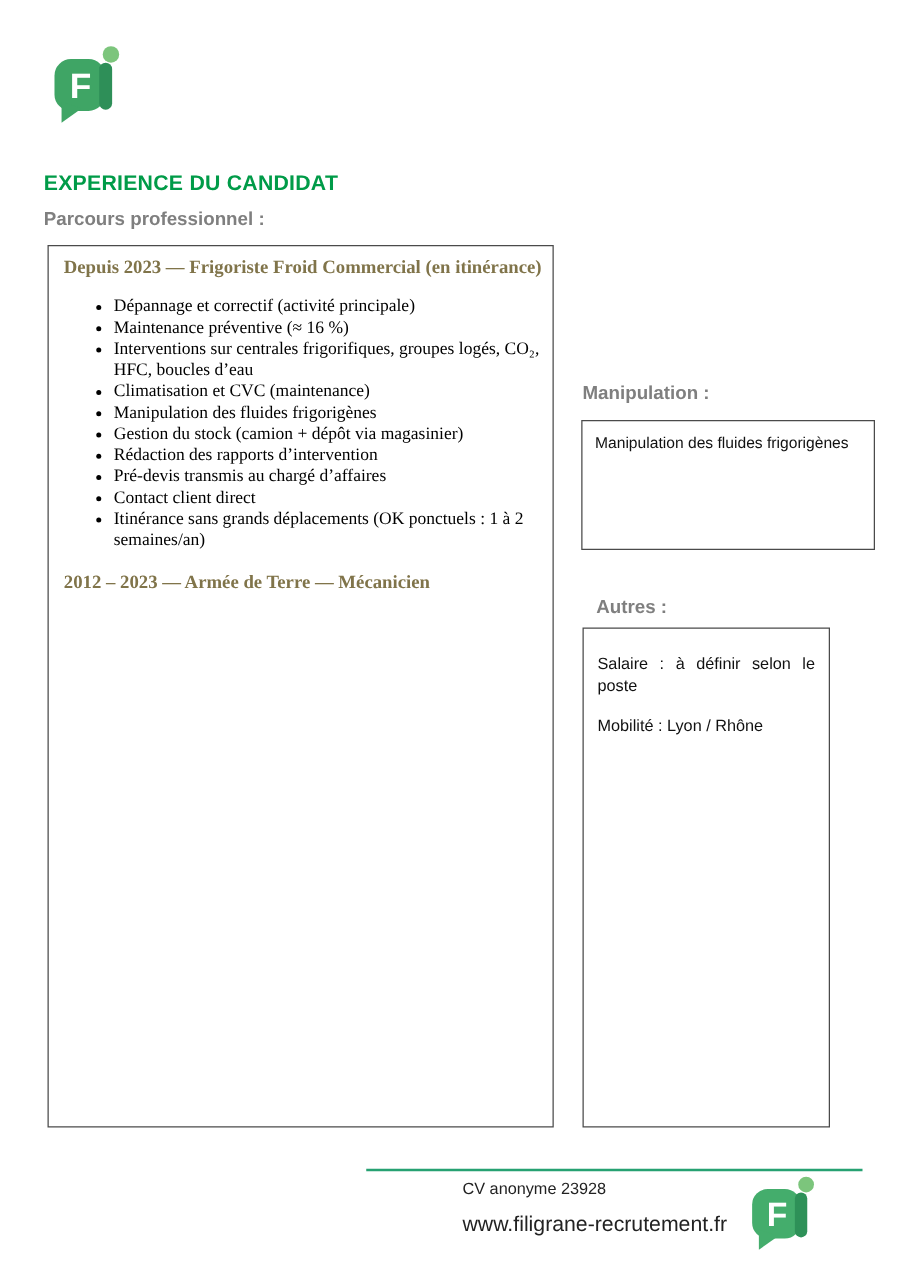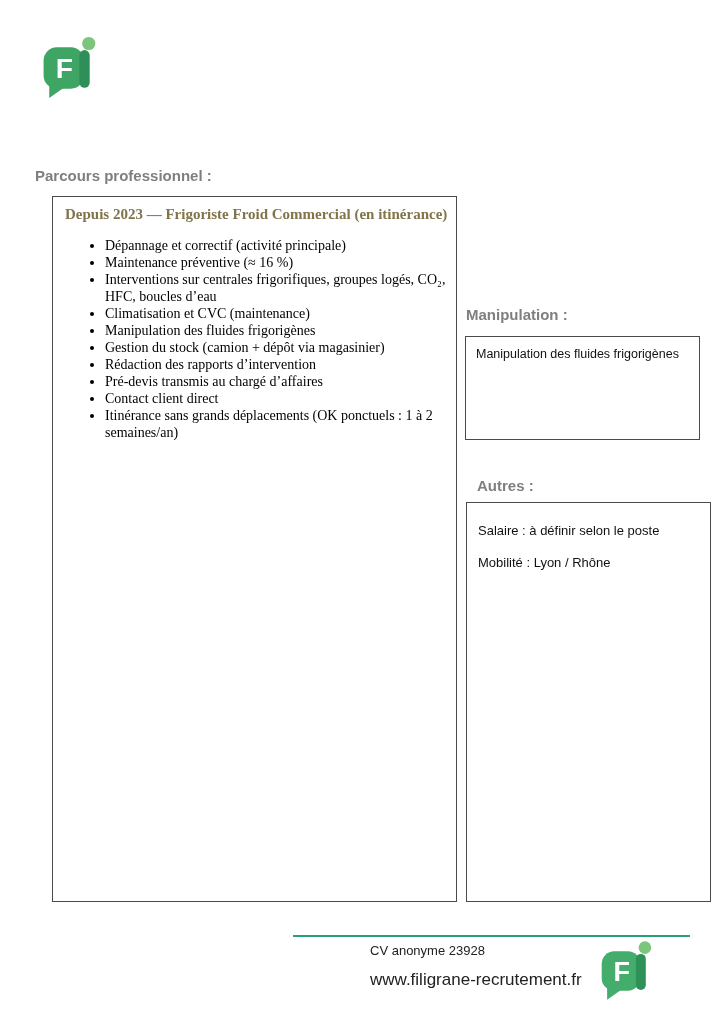--- a/index.html
+++ b/index.html
@@ -33,21 +33,21 @@
   .sub-heading {
     position: absolute;
     font-size: 15px; font-weight: bold; color: #7F7F7F;
   }
   .parcours-heading { left: 35px; top: 167px; }
   .habilitations-heading { left: 466px; top: 306px; }
   .autres-heading { left: 477px; top: 477px; }
 
   
   .main-box {
-    position: absolute; left: 52px; top: 196px;
+    position: absolute; left: 38px; top: 196px;
     width: 405px; height: 706px;
     border: 1.5px solid #4a4a4a;
     padding: 8px 8px 0 12px;
   }
   .job-title {
     font-family: "Liberation Serif", serif;
     font-size: 15px; font-weight: bold; color: #80744A;
     line-height: 19px;
   }
   .job + .job { margin-top: 16px; }
@@ -63,21 +63,21 @@
   }
 
   
   .side-box {
     position: absolute;
     border: 1.5px solid #4a4a4a;
     background: #fff;
   }
   .habilitations-box { left: 465px; top: 336px; width: 235px; height: 104px; padding: 9px 10px; }
   .habilitations-box p { font-size: 12.5px; color: #111; line-height: 1.35; }
-  .autres-box { left: 466px; top: 502px; width: 245px; height: 400px; padding: 19px 11px; }
+  .autres-box { left: 466px; top: 502px; width: 198px; height: 400px; padding: 19px 11px; }
   .autres-box p {
     font-size: 13px; color: #111; line-height: 1.38;
     margin-bottom: 14px; text-align: justify;
   }
 
   
   .footer-rule { position: absolute; left: 293px; top: 935px; width: 397px; height: 2px; background: #26A172; }
   .footer-ref { position: absolute; left: 370px; top: 943px; font-size: 13px; color: #222; }
   .footer-site { position: absolute; left: 370px; top: 970px; font-size: 17px; color: #222; }
   .footer-logo { position: absolute; left: 599px; top: 938px; }
@@ -95,39 +95,41 @@
   <div class="brand">
     <svg width="58" height="64" viewBox="0 0 60 68" aria-hidden="true">
       <rect x="3" y="12" width="43" height="44" rx="14" fill="#3FA565"></rect>
       <path d="M 9 48 L 9 66 L 26 54 Z" fill="#3FA565"></path>
       <rect x="41" y="15" width="11" height="40" rx="5.5" fill="#2E8F58"></rect>
       <circle cx="51" cy="8" r="7" fill="#7CC57C"></circle>
       <text class="logo-f-text" x="16" y="45" font-size="30" fill="#ffffff">F</text>
     </svg>
   </div>
 
+  <div class="main-heading">EXPERIENCE DU CANDIDAT</div>
   <div class="sub-heading parcours-heading">Parcours professionnel :</div>
 
   <section class="main-box">
     <div class="job">
       <h3 class="job-title">Depuis 2023 — Frigoriste Froid Commercial (en itinérance)</h3>
       <ul class="bullet-list">
           <li>Dépannage et correctif (activité principale)</li>
           <li>Maintenance préventive (≈ 16 %)</li>
           <li>Interventions sur centrales frigorifiques, groupes logés, CO₂, HFC, boucles d’eau</li>
           <li>Climatisation et CVC (maintenance)</li>
           <li>Manipulation des fluides frigorigènes</li>
           <li>Gestion du stock (camion + dépôt via magasinier)</li>
           <li>Rédaction des rapports d’intervention</li>
           <li>Pré-devis transmis au chargé d’affaires</li>
           <li>Contact client direct</li>
           <li>Itinérance sans grands déplacements (OK ponctuels : 1 à 2 semaines/an)</li>
         </ul>
     </div>
     <div class="job">
+      <h3 class="job-title">2012 – 2023 — Armée de Terre — Mécanicien</h3>
     </div>
   </section>
 
   <div class="sub-heading habilitations-heading">Manipulation :</div>
   <aside class="side-box habilitations-box">
       <p>Manipulation des fluides frigorigènes</p>
     </aside>
 
   <div class="sub-heading autres-heading">Autres :</div>
   <aside class="side-box autres-box">

